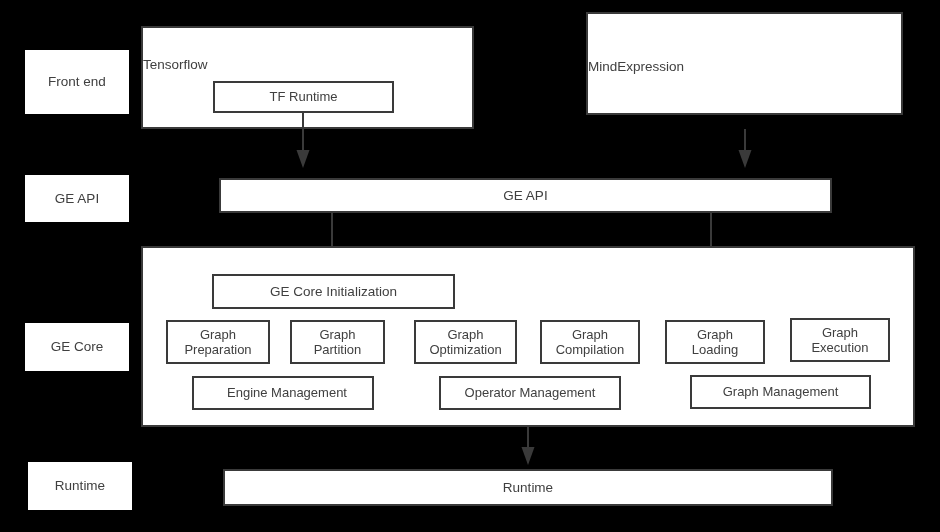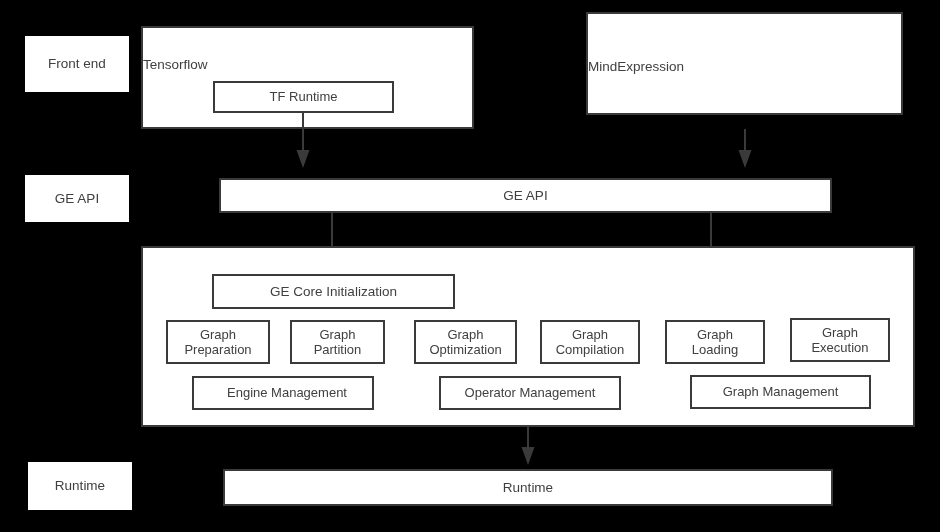--- a/index.html
+++ b/index.html
@@ -55,24 +55,25 @@
   .conn-line {
     position: absolute;
     background: #3a3a3a;
   }
 </style>
 </head>
 <body>
 
 <div id="canvas">
 
-  <div class="box rail-label" style="left:25px; top:36px; width:104px; height:56px;">Front end</div>
+  <div class="box rail-label" style="left:25px; top:50px; width:104px; height:64px;">Front end</div>
 
   <div class="box rail-label" style="left:25px; top:175px; width:104px; height:47px;">GE API</div>
 
+  <div class="box rail-label" style="left:25px; top:323px; width:104px; height:48px;">GE Core</div>
 
   <div class="box rail-label" style="left:28px; top:462px; width:104px; height:48px;">Runtime</div>
 
   <div class="group" style="left:141px; top:26px; width:333px; height:103px;">
     <div class="group-title" style="top:29px;">Tensorflow</div>
   </div>
   <div class="box" style="left:213px; top:81px; width:181px; height:32px;">TF Runtime</div>
 
   <div class="group" style="left:586px; top:12px; width:317px; height:103px;">
     <div class="group-title" style="top:45px;">MindExpression</div>

